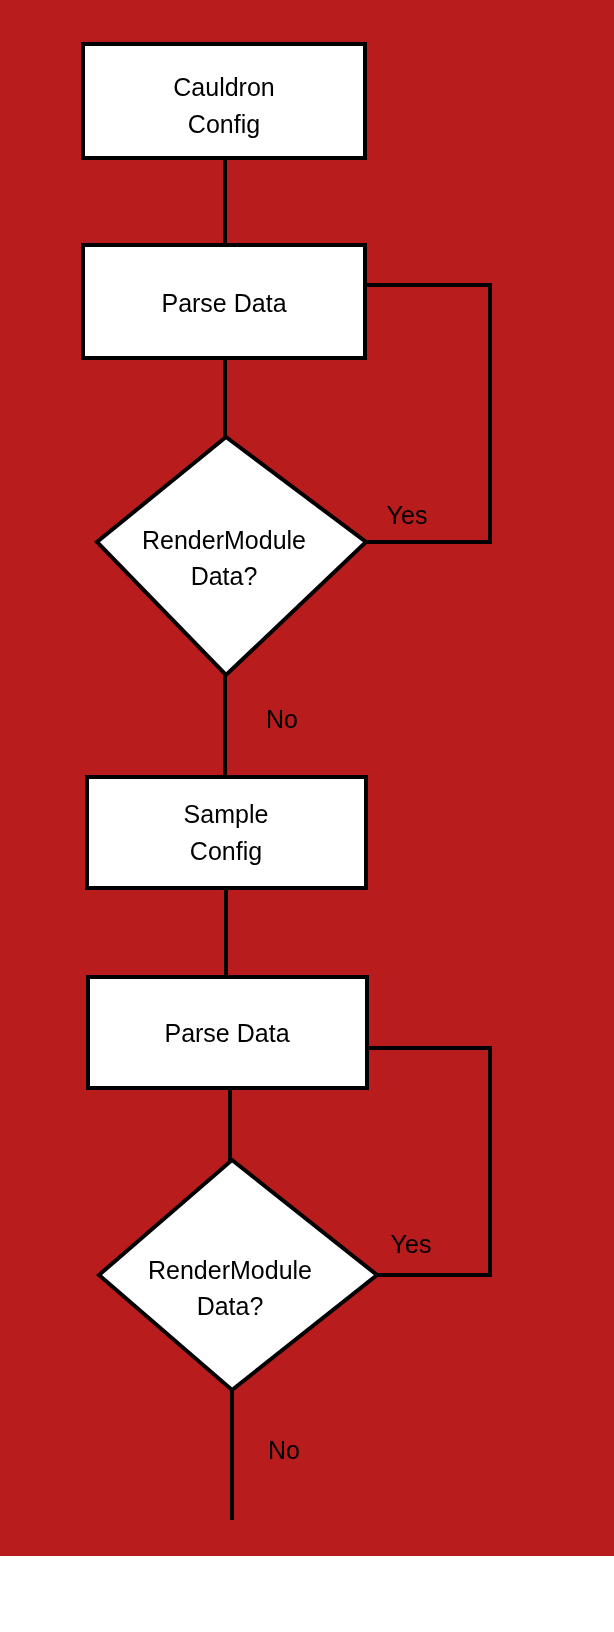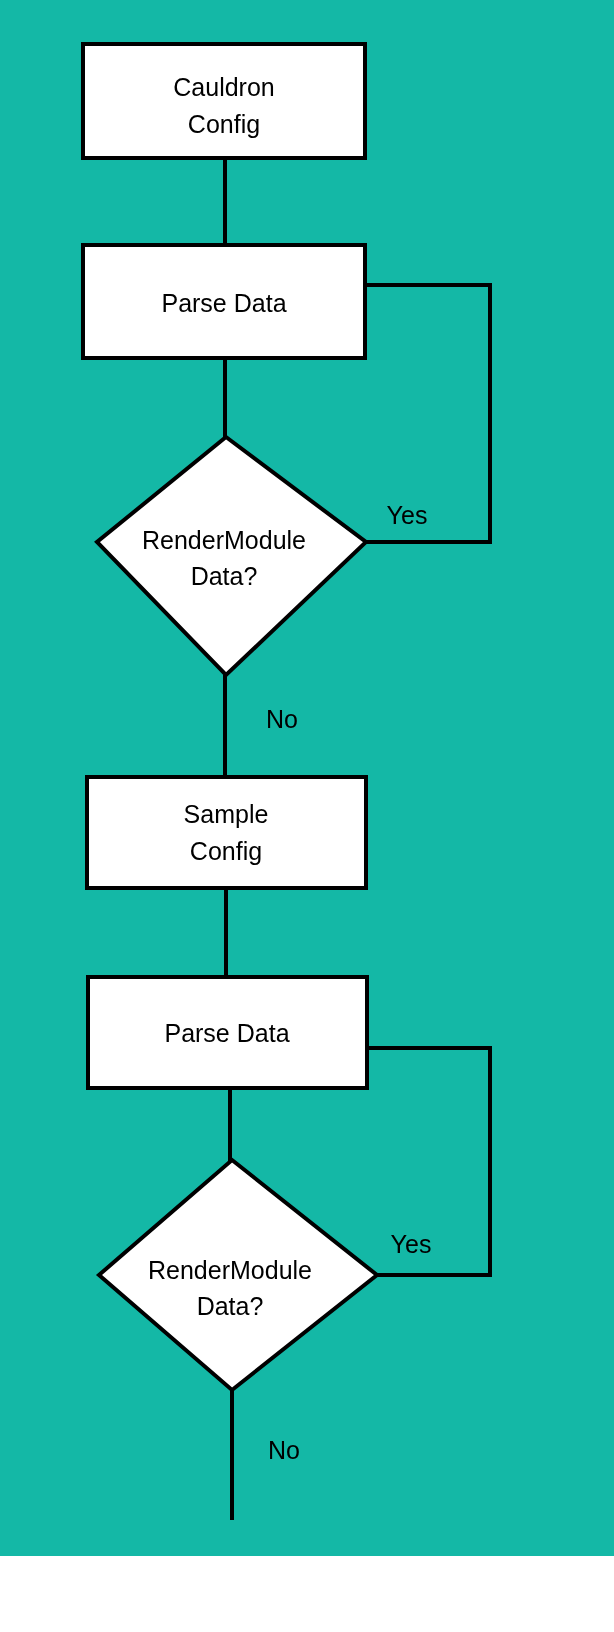--- a/index.html
+++ b/index.html
@@ -7,21 +7,21 @@
     padding: 0;
     background: #ffffff;
   }
   body {
     font-family: "Liberation Sans", sans-serif;
   }
   #canvas {
     position: relative;
     width: 614px;
     height: 1556px;
-    background: #14b8a6;
+    background: #b91c1c;
     overflow: hidden;
   }
   #flow-svg {
     position: absolute;
     top: 0;
     left: 0;
     width: 614px;
     height: 1632px;
   }
   .node-shape {

